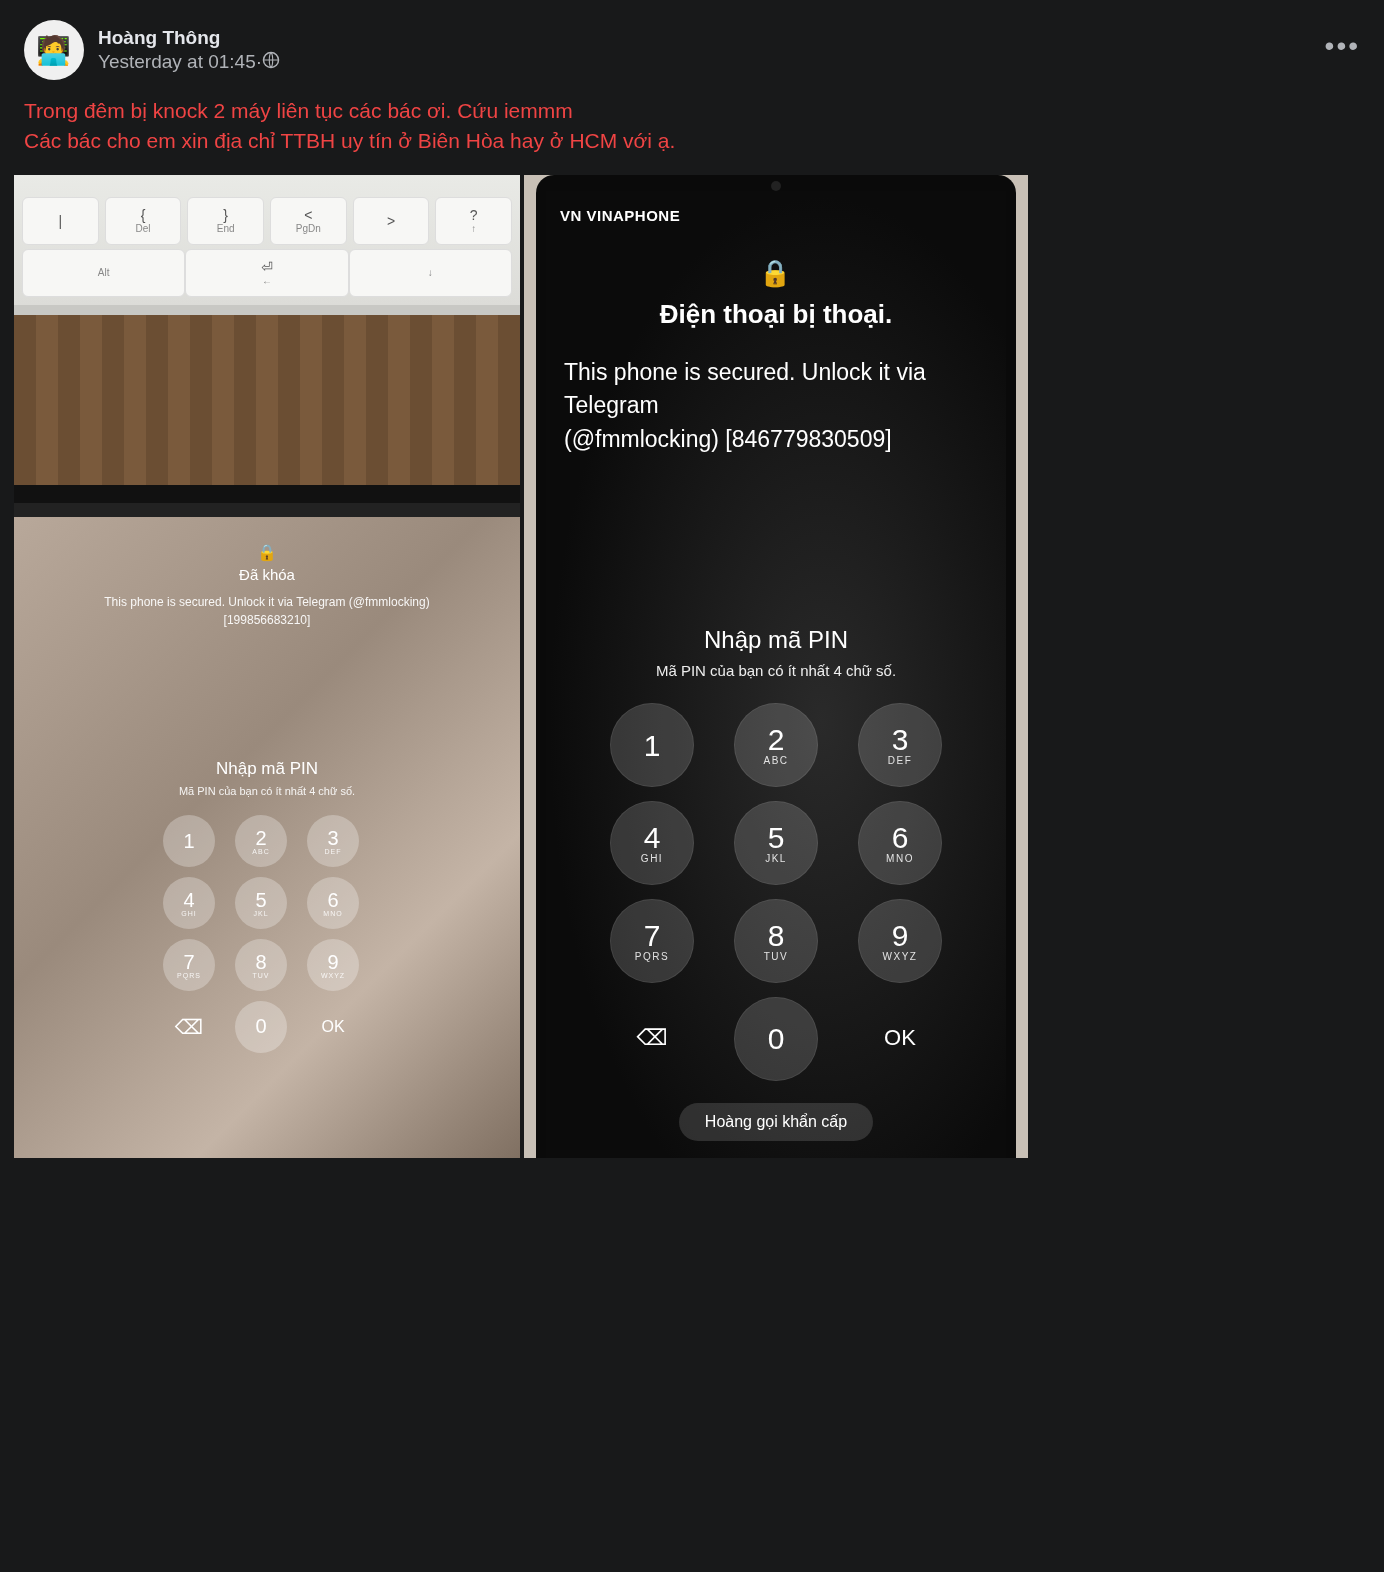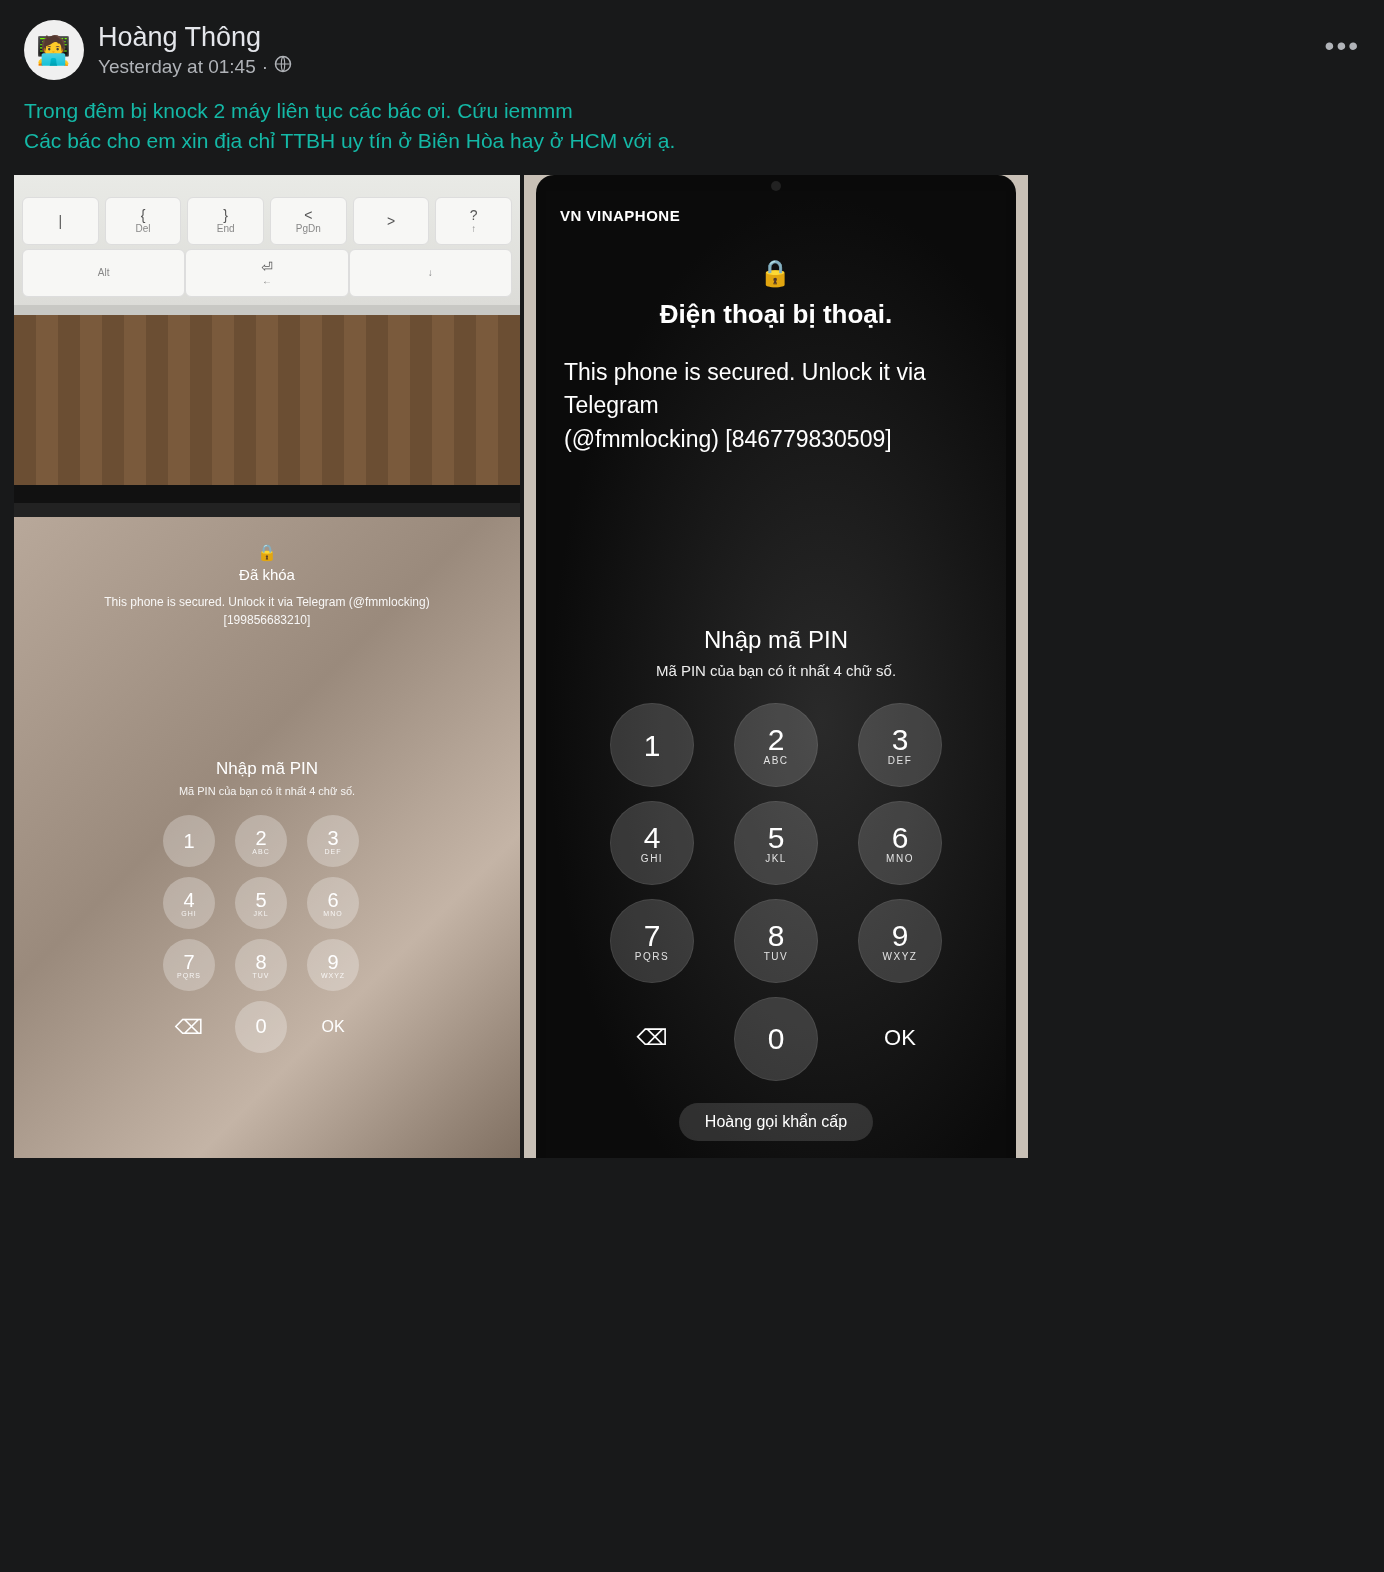--- a/index.html
+++ b/index.html
@@ -1,22 +1,22 @@
 <!DOCTYPE html>
 <html><head>
 <meta charset="utf-8">
 <style>
   html,body{margin:0;padding:0;background:#18191a;color:#e4e6eb;font-family:Helvetica,Arial,sans-serif;width:1384px}
   .post{padding:20px 24px 0 24px}
   .header{display:flex;align-items:center;position:relative}
   .avatar{width:60px;height:60px;border-radius:50%;background:#f0f0f0;display:flex;align-items:center;justify-content:center;font-size:28px;margin-right:14px}
-  .name{font-size:27px;font-weight:400;color:#e4e6eb}
-  .meta{font-size:19px;color:#b0b3b8;display:flex;align-items:center;gap:6px;margin-top:2px}
+  .name{font-size:19px;font-weight:700;color:#e4e6eb}
+  .meta{font-size:19px;color:#b0b3b8;display:flex;align-items:center;gap:0;margin-top:2px}
   .dots{position:absolute;right:0;top:10px;color:#b0b3b8;font-size:28px;letter-spacing:2px;cursor:pointer}
-  .body{font-size:21px;line-height:1.45;margin:16px 0 18px 0;color:#14b8a6}
+  .body{font-size:21px;line-height:1.45;margin:16px 0 18px 0;color:#ef4444}
   .media{display:flex;gap:4px;padding:0 14px}
   .col{position:relative}
   .left{width:506px;height:983px;background:#4a4138}
   .right{width:504px;height:983px;background:#3b352f}
   
   .kb{height:130px;background:linear-gradient(#e9eae6,#dcdcd8);border-bottom:10px solid #c8c8c4;position:relative}
   .keys{position:absolute;bottom:8px;left:8px;right:8px;display:flex;}
   .key{flex:1;height:46px;background:#f7f7f5;border:1px solid #ddd;border-radius:6px;display:flex;flex-direction:column;align-items:center;justify-content:center;font-size:10px;color:#888}
   .key .sym{font-size:14px;color:#555}
   .keys2{position:absolute;bottom:60px;left:8px;right:8px;display:flex;gap:6px}

